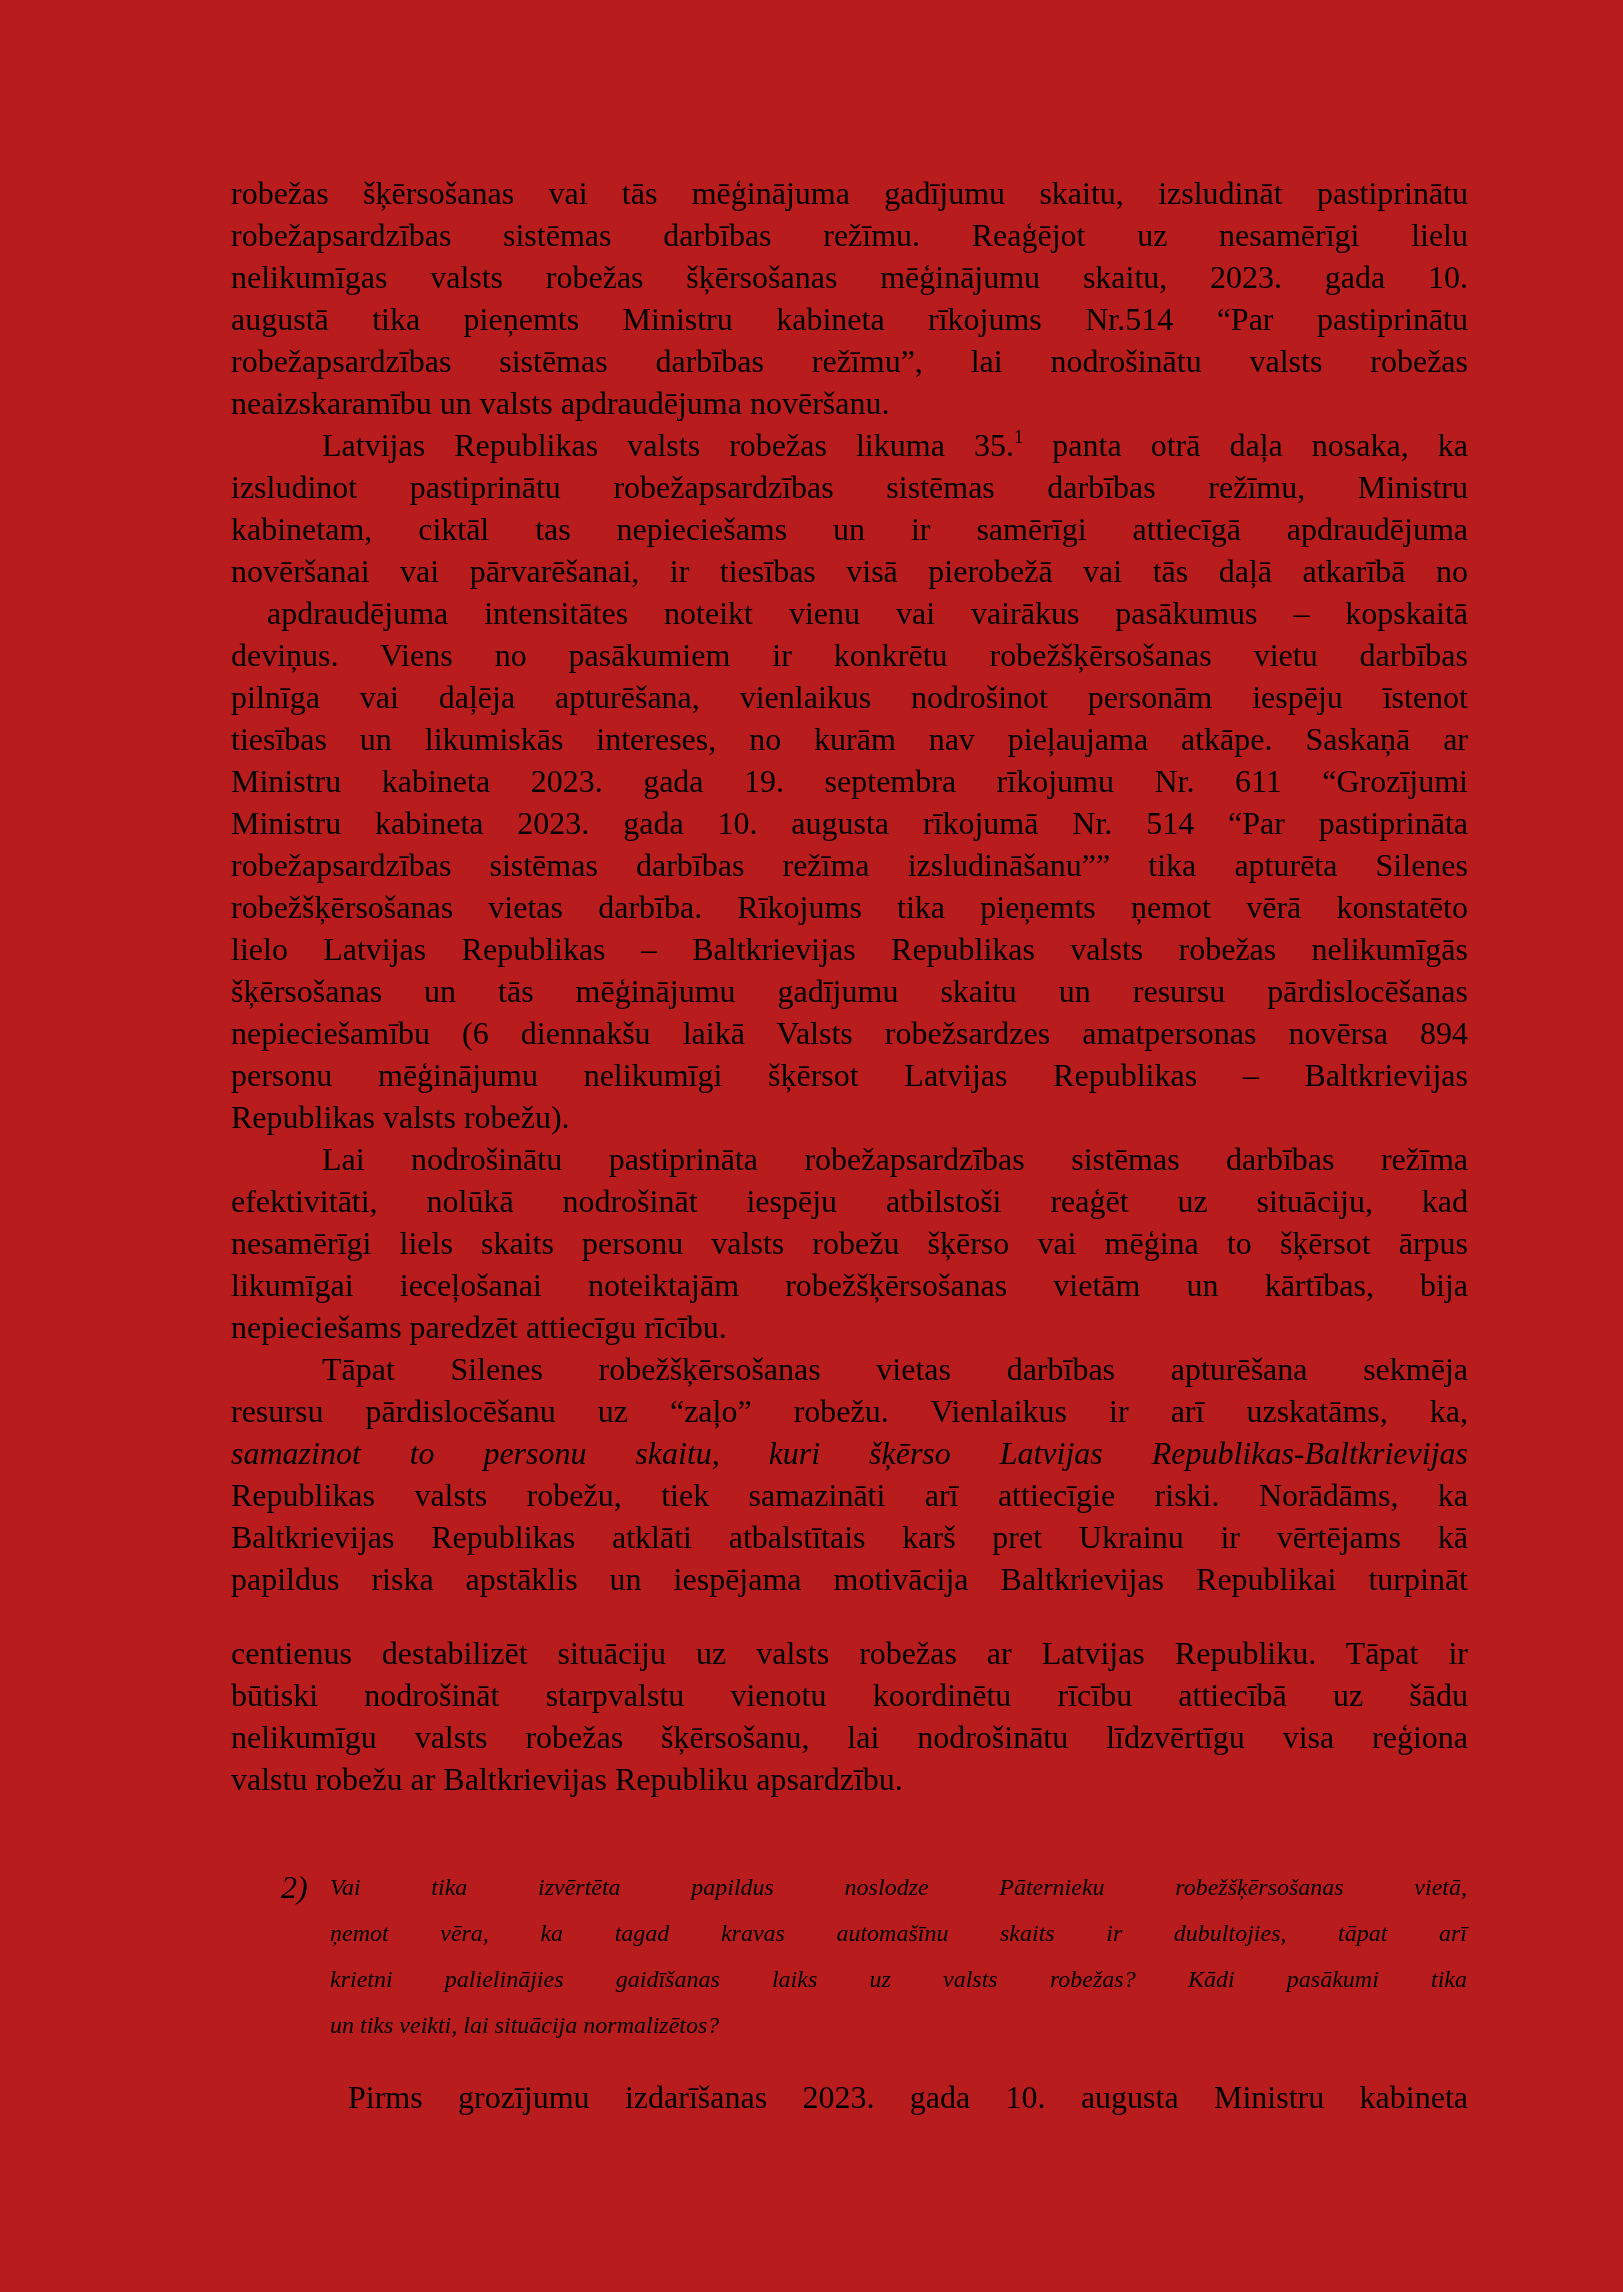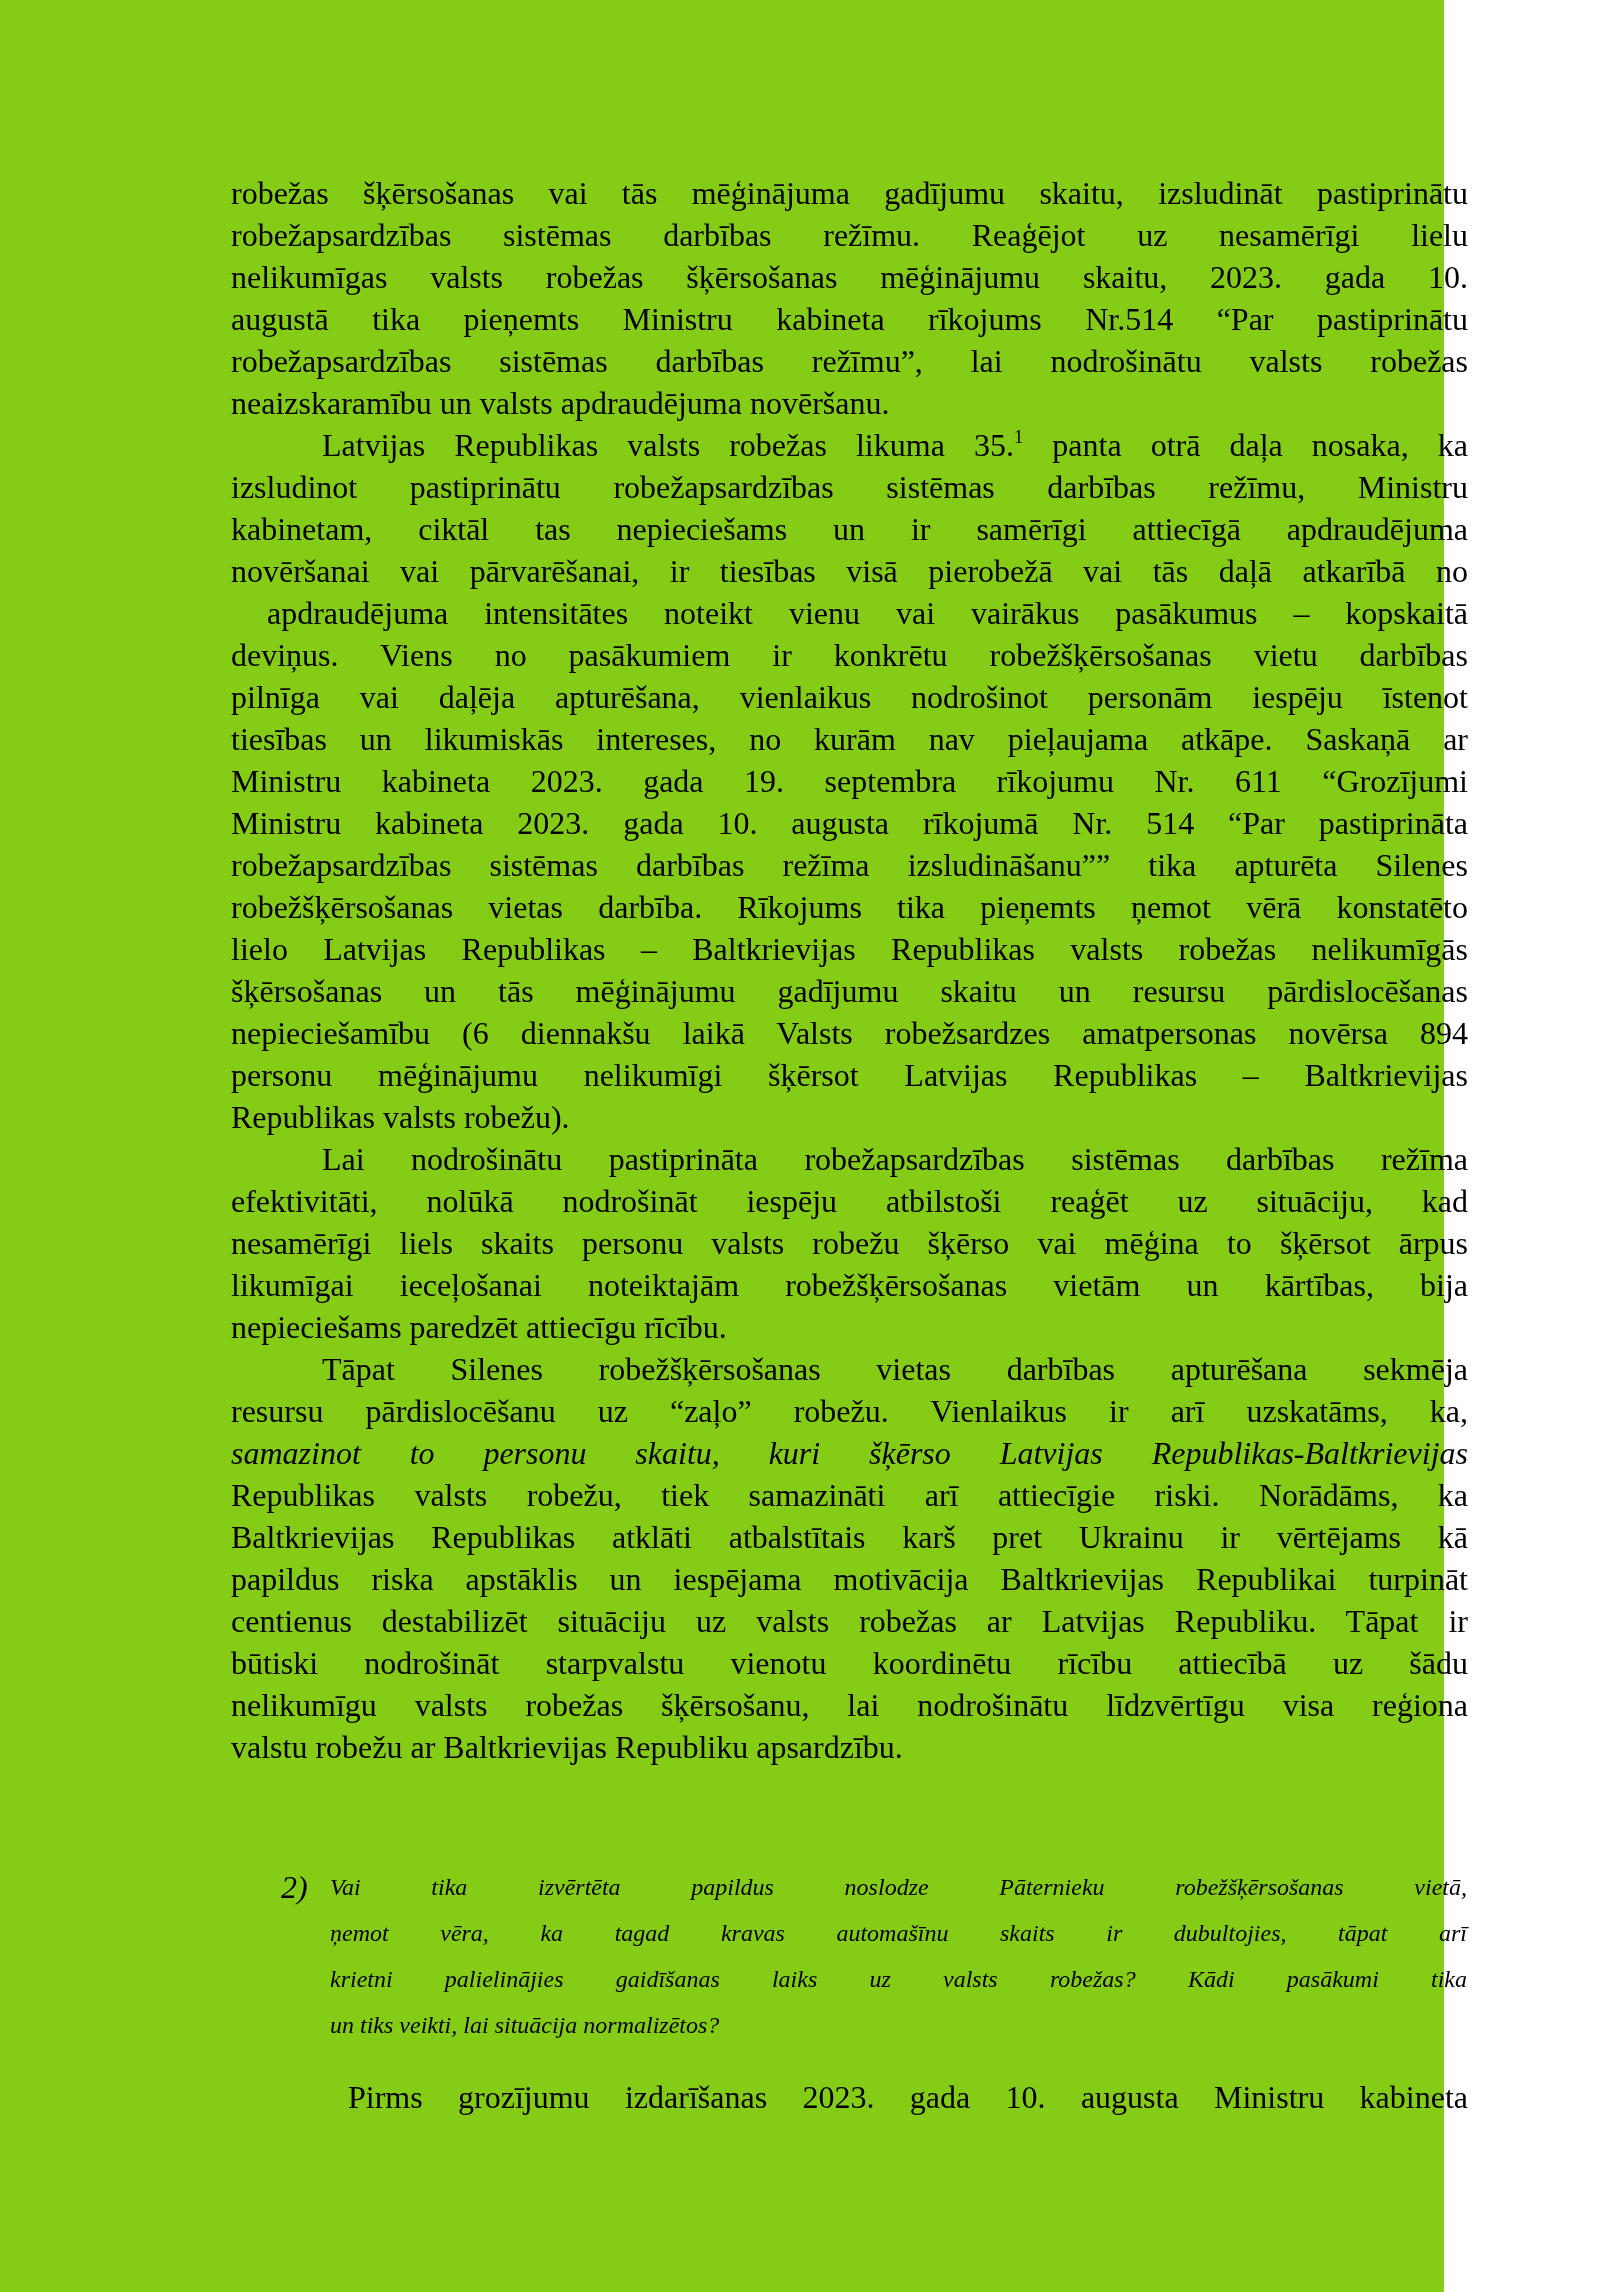--- a/index.html
+++ b/index.html
@@ -1,18 +1,18 @@
 <!DOCTYPE html>
 <html><head>
 <meta charset="utf-8">
 <style>
   html, body { margin: 0; padding: 0; background: #ffffff; }
   body { width: 1623px; height: 2293px; position: relative; overflow: hidden; }
   .page {
-    position: absolute; left: 0; top: 0; width: 1444px; height: 2293px; background: #84cc16;
+    position: absolute; left: 0; top: 0; width: 1623px; height: 2293px; background: #b91c1c;
     font-family: "Liberation Serif", "DejaVu Serif", serif; color: #000;
   }
   .body-block { position: absolute; left: 231px; width: 1237px; top: 172px; }
   .line {
     font-size: 32px; line-height: 42px; height: 42px; white-space: nowrap;
     text-align: justify; text-align-last: justify; overflow: visible;
   }
   .line.last { text-align: left; text-align-last: left; }
   .line.indent { padding-left: 91px; }
   sup.fn { font-size: 18.6px; vertical-align: 12.7px; line-height: 0; }
@@ -73,21 +73,21 @@
       <div class="line last" style="white-space: nowrap;">nepieciešams paredzēt attiecīgu rīcību.</div>
     </div>
 
     <div class="paragraph">
       <div class="line indent" style="white-space: nowrap;">Tāpat Silenes robežšķērsošanas vietas darbības apturēšana sekmēja</div>
       <div class="line" style="white-space: nowrap;">resursu pārdislocēšanu uz “zaļo” robežu. Vienlaikus ir arī uzskatāms, ka,</div>
       <div class="line" style="white-space: nowrap; font-style: italic;">samazinot to personu skaitu, kuri šķērso Latvijas Republikas-Baltkrievijas</div>
       <div class="line" style="white-space: nowrap;">Republikas valsts robežu, tiek samazināti arī attiecīgie riski. Norādāms, ka</div>
       <div class="line" style="white-space: nowrap;">Baltkrievijas Republikas atklāti atbalstītais karš pret Ukrainu ir vērtējams kā</div>
       <div class="line" style="white-space: nowrap;">papildus riska apstāklis un iespējama motivācija Baltkrievijas Republikai turpināt</div>
-      <div class="line" style="white-space: nowrap;">centienus destabilizēt situāciju uz valsts robežas ar Latvijas Republiku. Tāpat ir</div>
+      <div class="line" style="white-space: nowrap; margin-top: 32px;">centienus destabilizēt situāciju uz valsts robežas ar Latvijas Republiku. Tāpat ir</div>
       <div class="line" style="white-space: nowrap;">būtiski nodrošināt starpvalstu vienotu koordinētu rīcību attiecībā uz šādu</div>
       <div class="line" style="white-space: nowrap;">nelikumīgu valsts robežas šķērsošanu, lai nodrošinātu līdzvērtīgu visa reģiona</div>
       <div class="line last" style="white-space: nowrap;">valstu robežu ar Baltkrievijas Republiku apsardzību.</div>
     </div>
   </div>
 
   <div class="question">
     <span class="q-num">2)</span>
     <div class="q-text">
       <div class="q-line" style="white-space: nowrap;">Vai tika izvērtēta papildus noslodze Pāternieku robežšķērsošanas vietā,</div>

